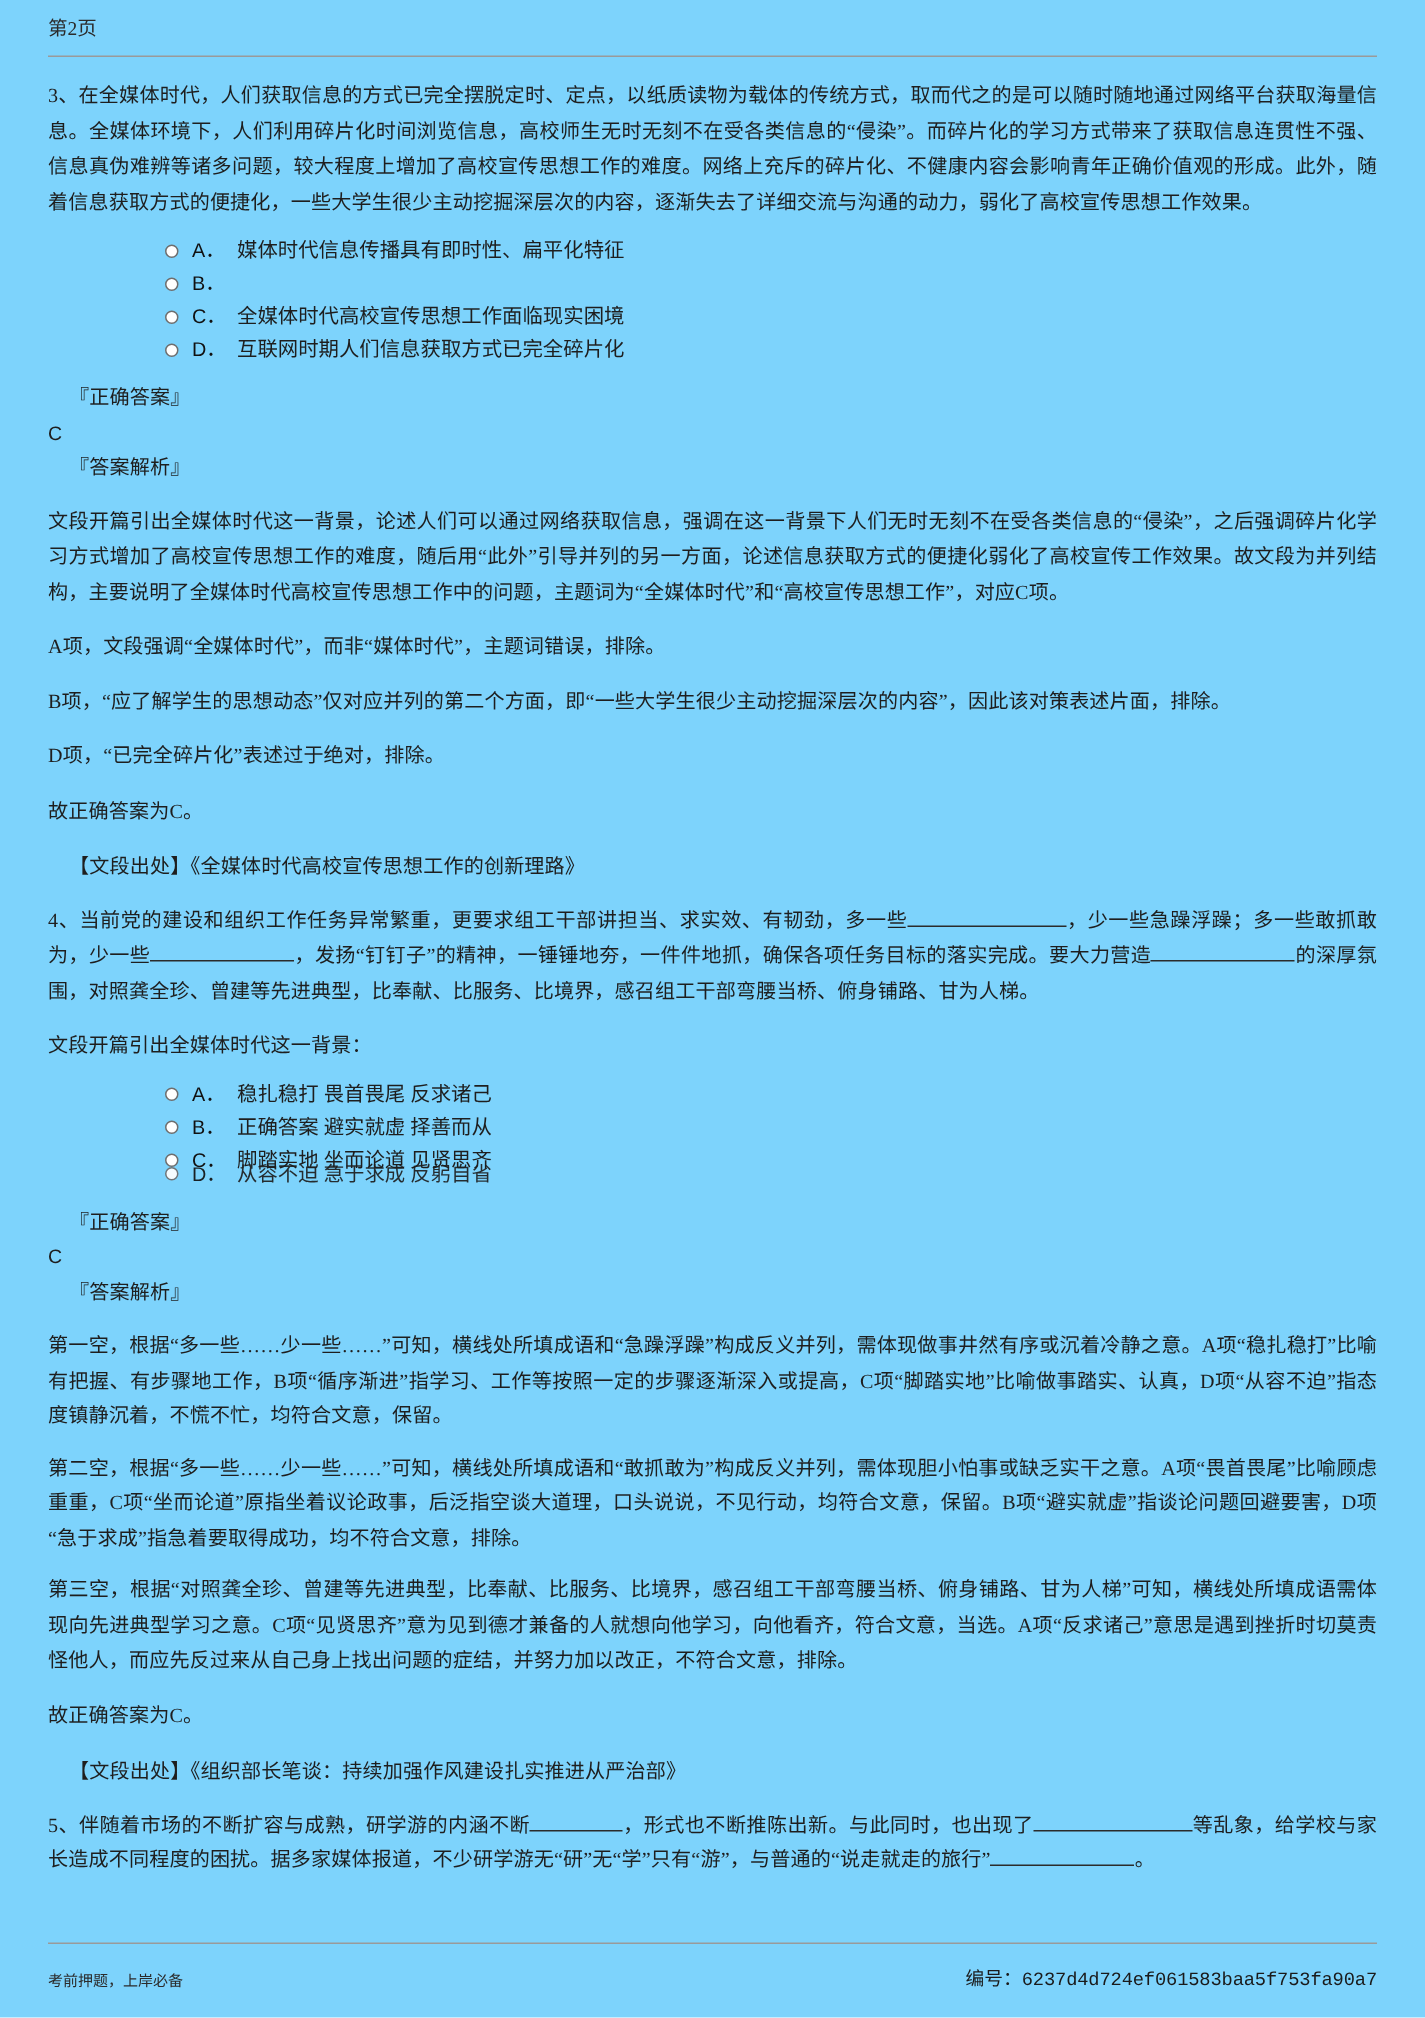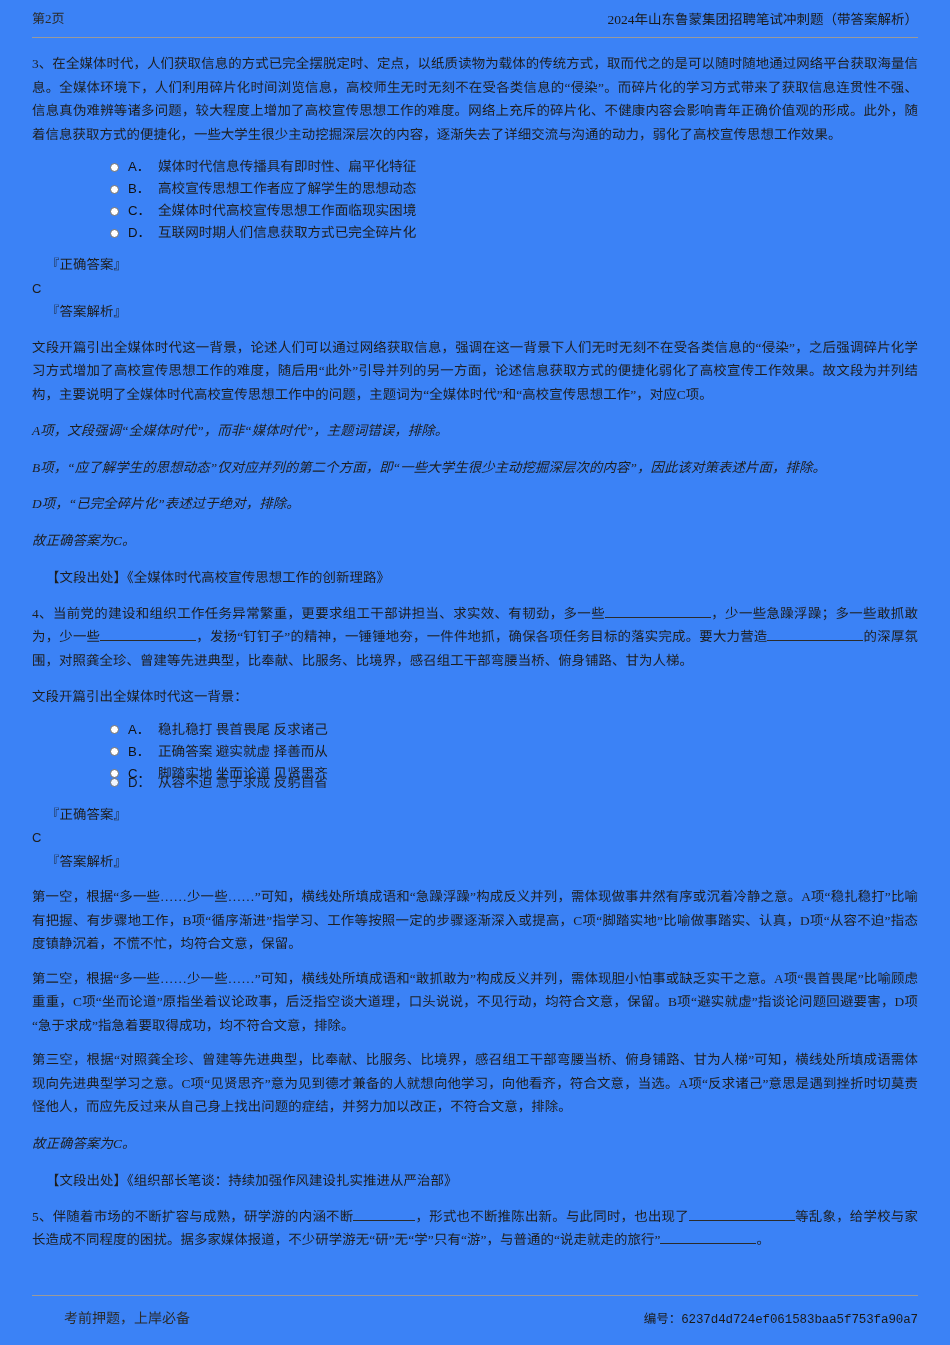--- a/index.html
+++ b/index.html
@@ -10,21 +10,21 @@
   }
   body {
     font-family: "Liberation Serif", "DejaVu Serif", serif;
     color: #1a1a1a;
   }
   .page {
     position: relative;
     width: 950px;
     height: 1345px;
     margin: 0 auto;
-    background: #3b82f6;
+    background: #7dd3fc;
     box-sizing: border-box;
     overflow: hidden;
   }
 
   
   .page-header {
     position: absolute;
     top: 8px;
     left: 32px;
     right: 32px;
@@ -68,21 +68,20 @@
   .para.q-stem {
     margin-bottom: 9px;
   }
   .para.lead {
     margin-top: 13px;
     margin-bottom: 10px;
   }
   .para.spaced {
     margin-top: 13px;
     margin-bottom: 13px;
-    font-style: italic;
   }
   .para.src {
     margin-top: 14px;
     margin-bottom: 12px;
     padding-left: 14px;
   }
   .para.analysis-head {
     padding-left: 14px;
     margin: 0 0 2px 0;
   }
@@ -163,61 +162,58 @@
     right: 32px;
     bottom: 18px;
     height: 26px;
     display: flex;
     align-items: flex-end;
     justify-content: space-between;
     border-top: 1px solid #9a9a9a;
     padding-top: 5px;
   }
   .footer-left {
-    font-size: 14px;
+    font-size: 10px;
     color: #2b2b2b;
     white-space: nowrap;
-    margin-left: 32px;
   }
   .footer-right {
     font-size: 12.5px;
     color: #1a1a1a;
     white-space: nowrap;
   }
   .footer-code {
     font-family: Liberation Mono, monospace;
     font-size: 12.5px;
     letter-spacing: -0.1px;
   }
 </style>
 </head>
 <body>
 
 <div class="page">
 
   <div class="page-header">
     <span class="header-left">第2页</span>
-    <span class="header-right">2024年山东鲁蒙集团招聘笔试冲刺题（带答案解析）</span>
   </div>
 
   <div class="content">
 
     <p class="para q-stem"><span>3、</span><span>在全媒体时代，人们获取信息的方式已完全摆脱定时、定点，以纸质读物为载体的传统方式，取而代之的是可以随时随地通过网络平台获取海量信息。全媒体环境下，人们利用碎片化时间浏览信息，高校师生无时无刻不在受各类信息的“侵染”。而碎片化的学习方式带来了获取信息连贯性不强、信息真伪难辨等诸多问题，较大程度上增加了高校宣传思想工作的难度。网络上充斥的碎片化、不健康内容会影响青年正确价值观的形成。此外，随着信息获取方式的便捷化，一些大学生很少主动挖掘深层次的内容，逐渐失去了详细交流与沟通的动力，弱化了高校宣传思想工作效果。</span></p>
 
 
     <ul class="options">
       <li class="option">
         <span class="radio"></span>
         <span class="option-letter">A．</span>
         <span class="option-text">媒体时代信息传播具有即时性、扁平化特征</span>
       </li>
       <li class="option">
         <span class="radio"></span>
         <span class="option-letter">B．</span>
-        <span class="option-text">高校宣传思想工作者应了解学生的思想动态</span>
       </li>
       <li class="option">
         <span class="radio"></span>
         <span class="option-letter">C．</span>
         <span class="option-text">全媒体时代高校宣传思想工作面临现实困境</span>
       </li>
       <li class="option">
         <span class="radio"></span>
         <span class="option-letter">D．</span>
         <span class="option-text">互联网时期人们信息获取方式已完全碎片化</span>

